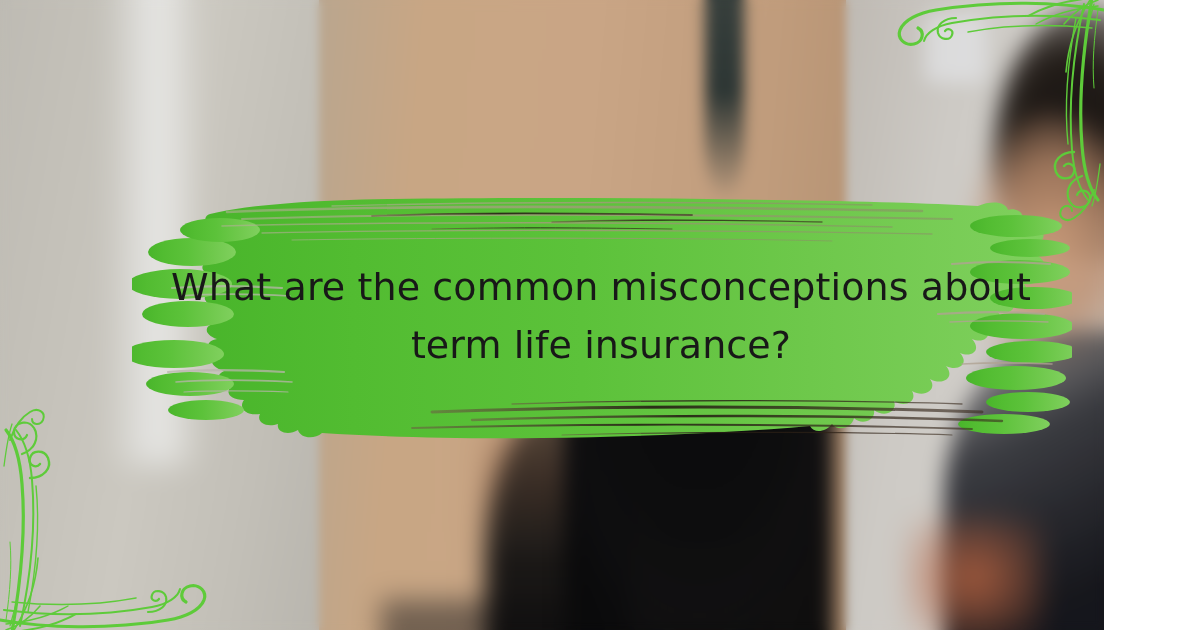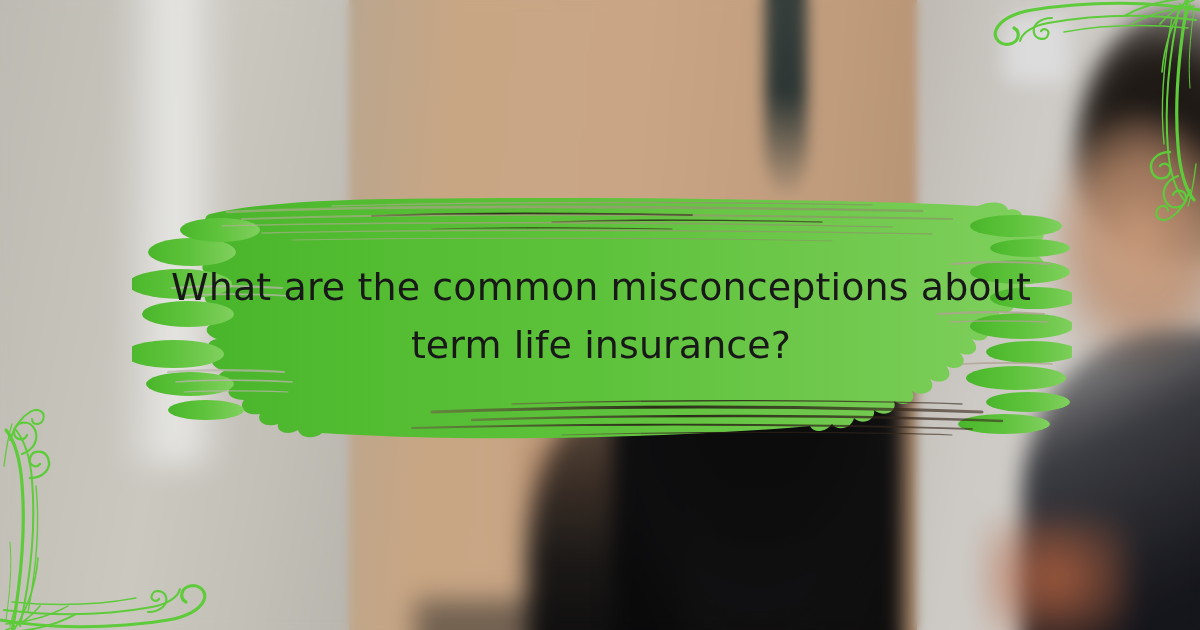--- a/index.html
+++ b/index.html
@@ -4,21 +4,21 @@
 <title>Blog Featured Image</title>
 <style>
   html, body {
     margin: 0;
     padding: 0;
     background: #ffffff;
   }
 
   .canvas {
     position: relative;
-    width: 1200px;
+    width: 1104px;
     height: 630px;
     overflow: hidden;
     font-family: "DejaVu Sans", "Liberation Sans", sans-serif;
     background: #bdbab3;
   }
 
   
   .photo-bg {
     position: absolute;
     inset: 0;

